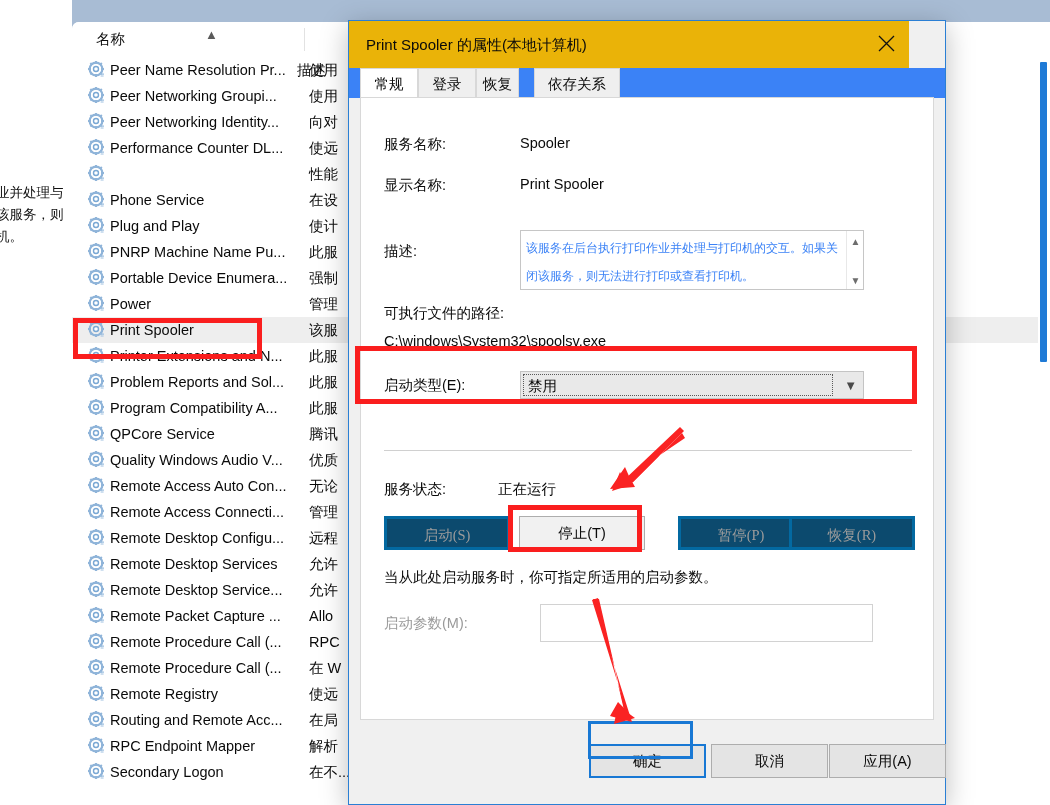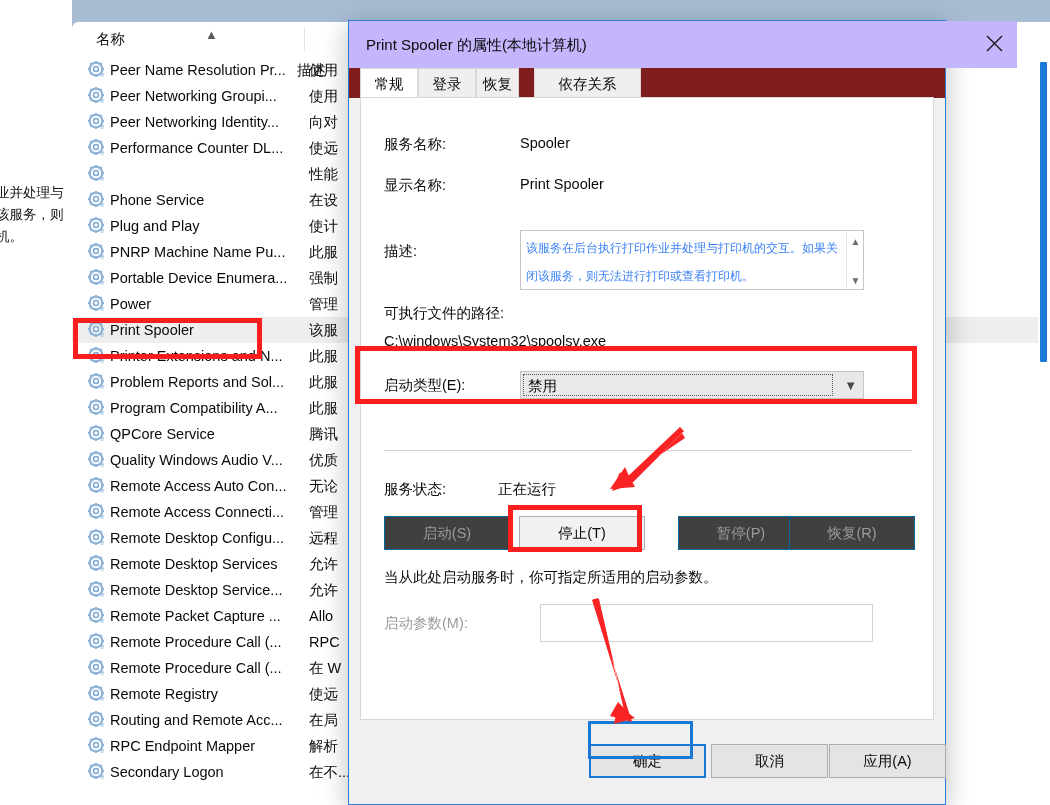--- a/index.html
+++ b/index.html
@@ -78,35 +78,35 @@
 
   
   #dlg{
     position:absolute;left:348px;top:20px;width:598px;height:785px;
     background:#f0f0f0;
     border:1px solid #2a7fd4;
     box-sizing:border-box;
     box-shadow:0 6px 26px rgba(0,0,0,.26);
   }
   #dlg-title-bar{
-    position:absolute;left:0;top:0;width:668px;height:47px;background:#c4b5fd;
+    position:absolute;left:0;top:0;width:560px;height:47px;background:#eab308;
   }
   #dlg-title{
     position:absolute;left:17px;top:0;height:47px;line-height:47px;
     font-size:15px;color:#0a0a0a;white-space:nowrap;
   }
   #dlg-close{
     position:absolute;right:0;top:0;width:46px;height:45px;
     display:flex;align-items:center;justify-content:center;
   }
   #dlg-close svg{display:block;}
 
   
   #tabs{
-    position:absolute;left:0;top:47px;width:596px;height:30px;background:#7f1d1d;
+    position:absolute;left:0;top:47px;width:596px;height:30px;background:#3b82f6;
   }
   .tab{
     position:absolute;top:0;height:30px;line-height:30px;
     font-size:14.5px;color:#0a0a0a;text-align:center;box-sizing:border-box;
   }
   .tab.inactive{background:#efefef;border:1px solid #d8d8d8;border-bottom:none;}
   .tab.active{background:#ffffff;border:1px solid #d8d8d8;border-bottom:1px solid #ffffff;font-weight:normal;}
 
   
   #panel{
@@ -150,21 +150,21 @@
   }
 
   
   #sep{position:absolute;left:23px;top:352px;width:528px;height:1px;background:#d0d0d0;}
 
   
   .cbtn{
     position:absolute;top:418px;width:126px;height:34px;box-sizing:border-box;
     font-size:14.5px;text-align:center;line-height:32px;
   }
-  .cbtn.off{background:#404040;border:1px solid #0369a1;color:#9b9b9b;}
+  .cbtn.off{background:#0c4a6e;border:3px solid #0369a1;color:#9b9b9b;font-family:Liberation Serif, serif;}
   .cbtn.on{background:#f1f1f1;border:1px solid #adadad;color:#0a0a0a;}
 
   
   #param-box{
     position:absolute;left:179px;top:506px;width:333px;height:38px;
     background:#ffffff;border:1px solid #d2d2d2;box-sizing:border-box;
   }
 
   
   .fbtn{
@@ -753,21 +753,21 @@
       <svg width="17" height="17" viewBox="0 0 17 17">
           <path d="M1 1 L16 16 M16 1 L1 16" stroke="#121212" stroke-width="1.3" fill="none"></path>
         </svg>
     </div>
   </div>
 
   <div id="tabs">
     <div class="tab active" style="left:11px;width:58px;">常规</div>
     <div class="tab inactive" style="left:69px;width:58px;">登录</div>
     <div class="tab inactive" style="left:127px;width:43px;">恢复</div>
-    <div class="tab inactive" style="left:185px;width:107px;">依存关系</div>
+    <div class="tab inactive" style="left:185px;width:86px;">依存关系</div>
   </div>
 
   <div id="panel">
 
     <div class="lbl" style="left:23px;top:37px;">服务名称:</div>
     <div class="val" style="left:159px;top:37px;">Spooler</div>
 
     <div class="lbl" style="left:23px;top:78px;text-align:right;">显示名称:</div>
     <div class="val" style="left:159px;top:78px;">Print Spooler</div>
 

